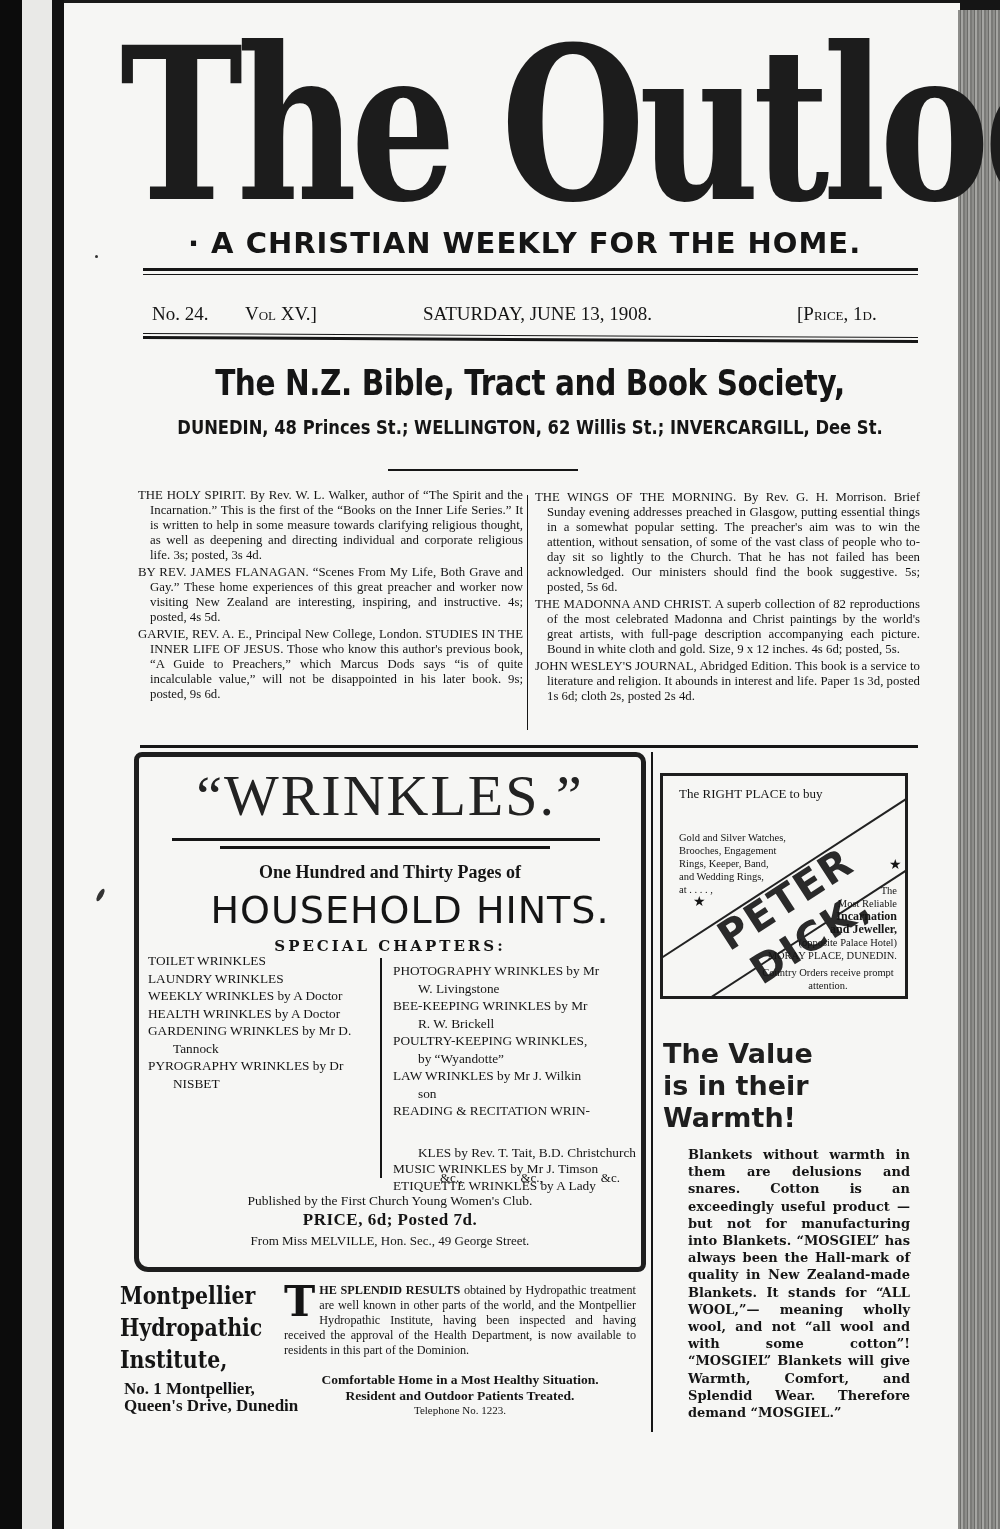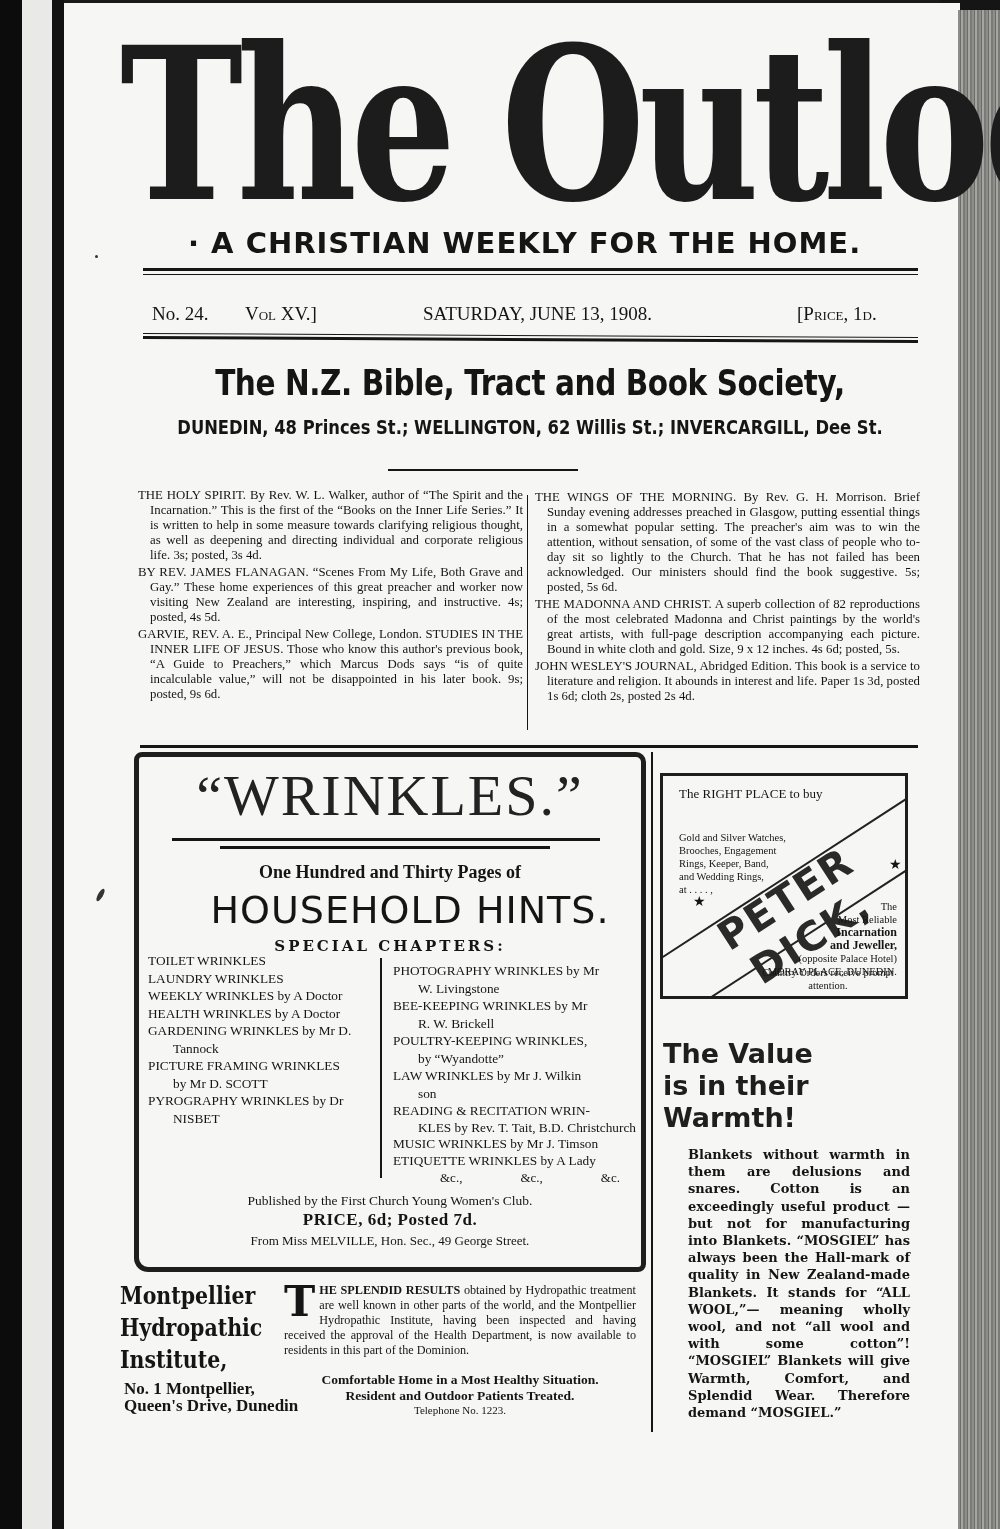--- a/index.html
+++ b/index.html
@@ -156,24 +156,20 @@
       <div>WEEKLY WRINKLES by A Doctor</div>
     </div>
   <div>
       <div>HEALTH WRINKLES by A Doctor</div>
     </div>
   <div>
       <div>GARDENING WRINKLES by Mr D.</div>
       <div class="cont">Tannock</div>
     </div>
   <div>
-      <div>PICTURE FRAMING WRINKLES</div>
-      <div class="cont">by Mr D. SCOTT</div>
-    </div>
-  <div>
       <div>PYROGRAPHY WRINKLES by Dr</div>
       <div class="cont">NISBET</div>
     </div>
 </div>
 <div class="rule" style="left:380px;top:958px;width:2px;height:220px;"></div>
 <div class="abs wrink-col" style="left:393px;top:962px;width:245px;">
   <div>
       <div>PHOTOGRAPHY WRINKLES by Mr</div>
       <div class="cont">W. Livingstone</div>
     </div>
@@ -184,21 +180,21 @@
   <div>
       <div>POULTRY-KEEPING WRINKLES,</div>
       <div class="cont">by “Wyandotte”</div>
     </div>
   <div>
       <div>LAW WRINKLES by Mr J. Wilkin</div>
       <div class="cont">son</div>
     </div>
   <div>
       <div>READING &amp; RECITATION WRIN-</div>
-      <div class="cont" style="line-height:15px;">KLES by Rev. T. Tait, B.D. Christchurch</div>
+      <div class="cont" style="line-height:15px;margin-top:25px;">KLES by Rev. T. Tait, B.D. Christchurch</div>
     </div>
   <div>
       <div>MUSIC WRINKLES by Mr J. Timson</div>
     </div>
   <div>
       <div>ETIQUETTE WRINKLES by A Lady</div>
     </div>
 </div>
 <div class="abs etc-row">
   <span>&amp;c.,</span>
@@ -215,21 +211,21 @@
   <div class="abs" style="left:16px;top:10px;font-size:13px;">The RIGHT PLACE to buy</div>
   <div class="abs pd-small" style="left:16px;top:30px;margin-top:25px;">
     <div>Gold and Silver Watches,</div>
     <div>Brooches, Engagement</div>
     <div>Rings, Keeper, Band,</div>
     <div>and Wedding Rings,</div>
     <div>at . . . . ,</div>
   </div>
   <span class="abs pd-star" style="left:30px;top:117px;">★</span>
   <span class="abs pd-star" style="left:226px;top:80px;">★</span>
-  <div class="abs pd-small" style="right:8px;top:108px;text-align:right;margin-top:16px;">
+  <div class="abs pd-small" style="right:8px;top:108px;text-align:right;">
     <div>The</div>
     <div>Most Reliable</div>
     <div style="font-size:12px;font-weight:bold;">Incarnation</div>
     <div style="font-size:12px;font-weight:bold;">and Jeweller,</div>
     <div>(opposite Palace Hotel)</div>
     <div>MORAY PLACE, DUNEDIN.</div>
   </div>
   <div class="abs pd-small" style="left:90px;top:190px;width:150px;text-align:center;">
     <div>Country Orders receive prompt</div>
     <div>attention.</div>

